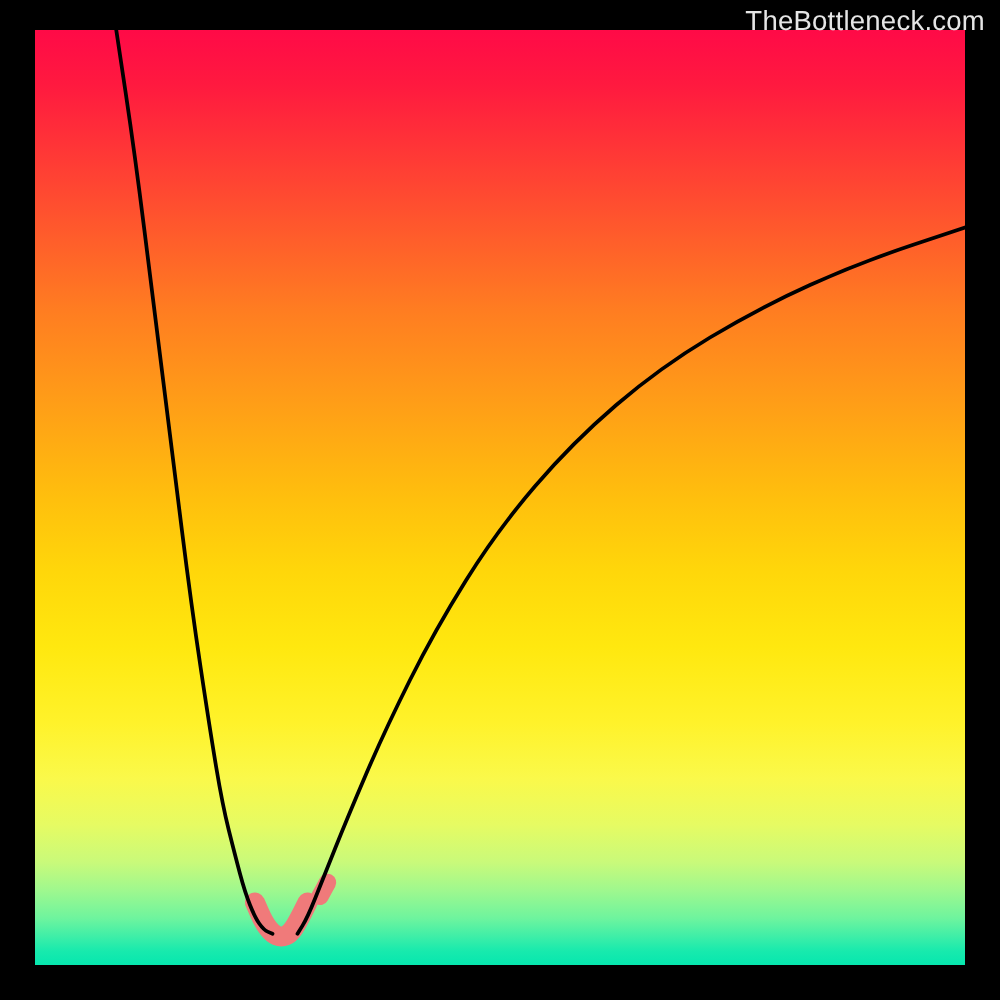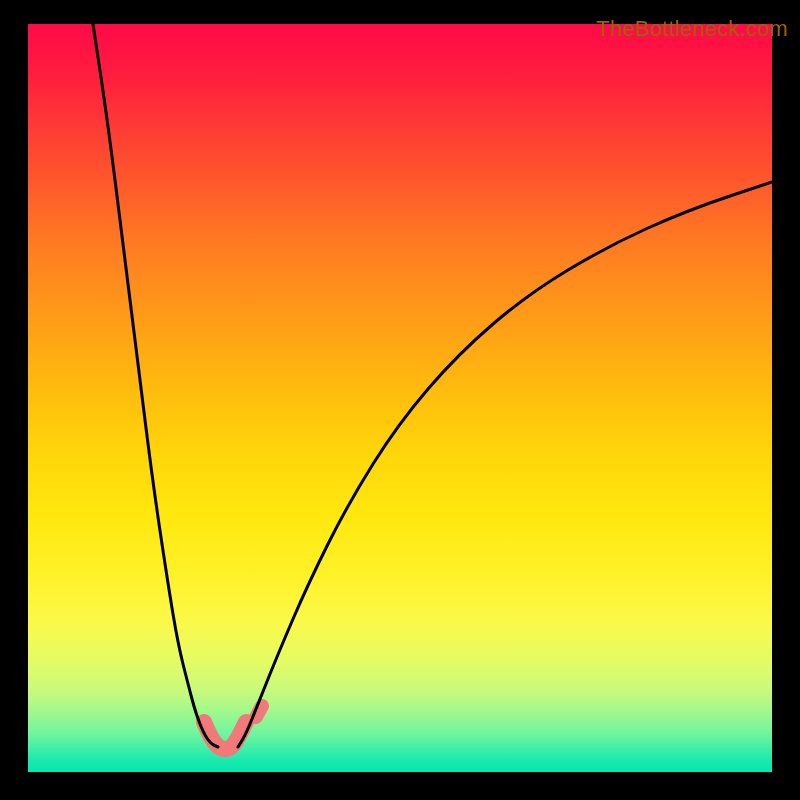--- a/index.html
+++ b/index.html
@@ -32,26 +32,26 @@
       #c9fa7a 89%,
       #9ff88e 92%,
       #6ef49e 95%,
       #3deea8 97%,
       #18eaad 98.5%,
       #06e7af 100%
     );
   }
   .watermark {
     position: absolute;
-    top: 16px;
+    top: 4px;
     right: 12px;
     font-family: Arial, Helvetica, sans-serif;
     font-size: 22px;
     font-weight: 400;
-    color: #a16207;
+    color: #e5e5e5;
     letter-spacing: 0.2px;
   }
   svg.curves {
     position: absolute;
     left: 0;
     top: 0;
     width: 744px;
     height: 748px;
     pointer-events: none;
   }

